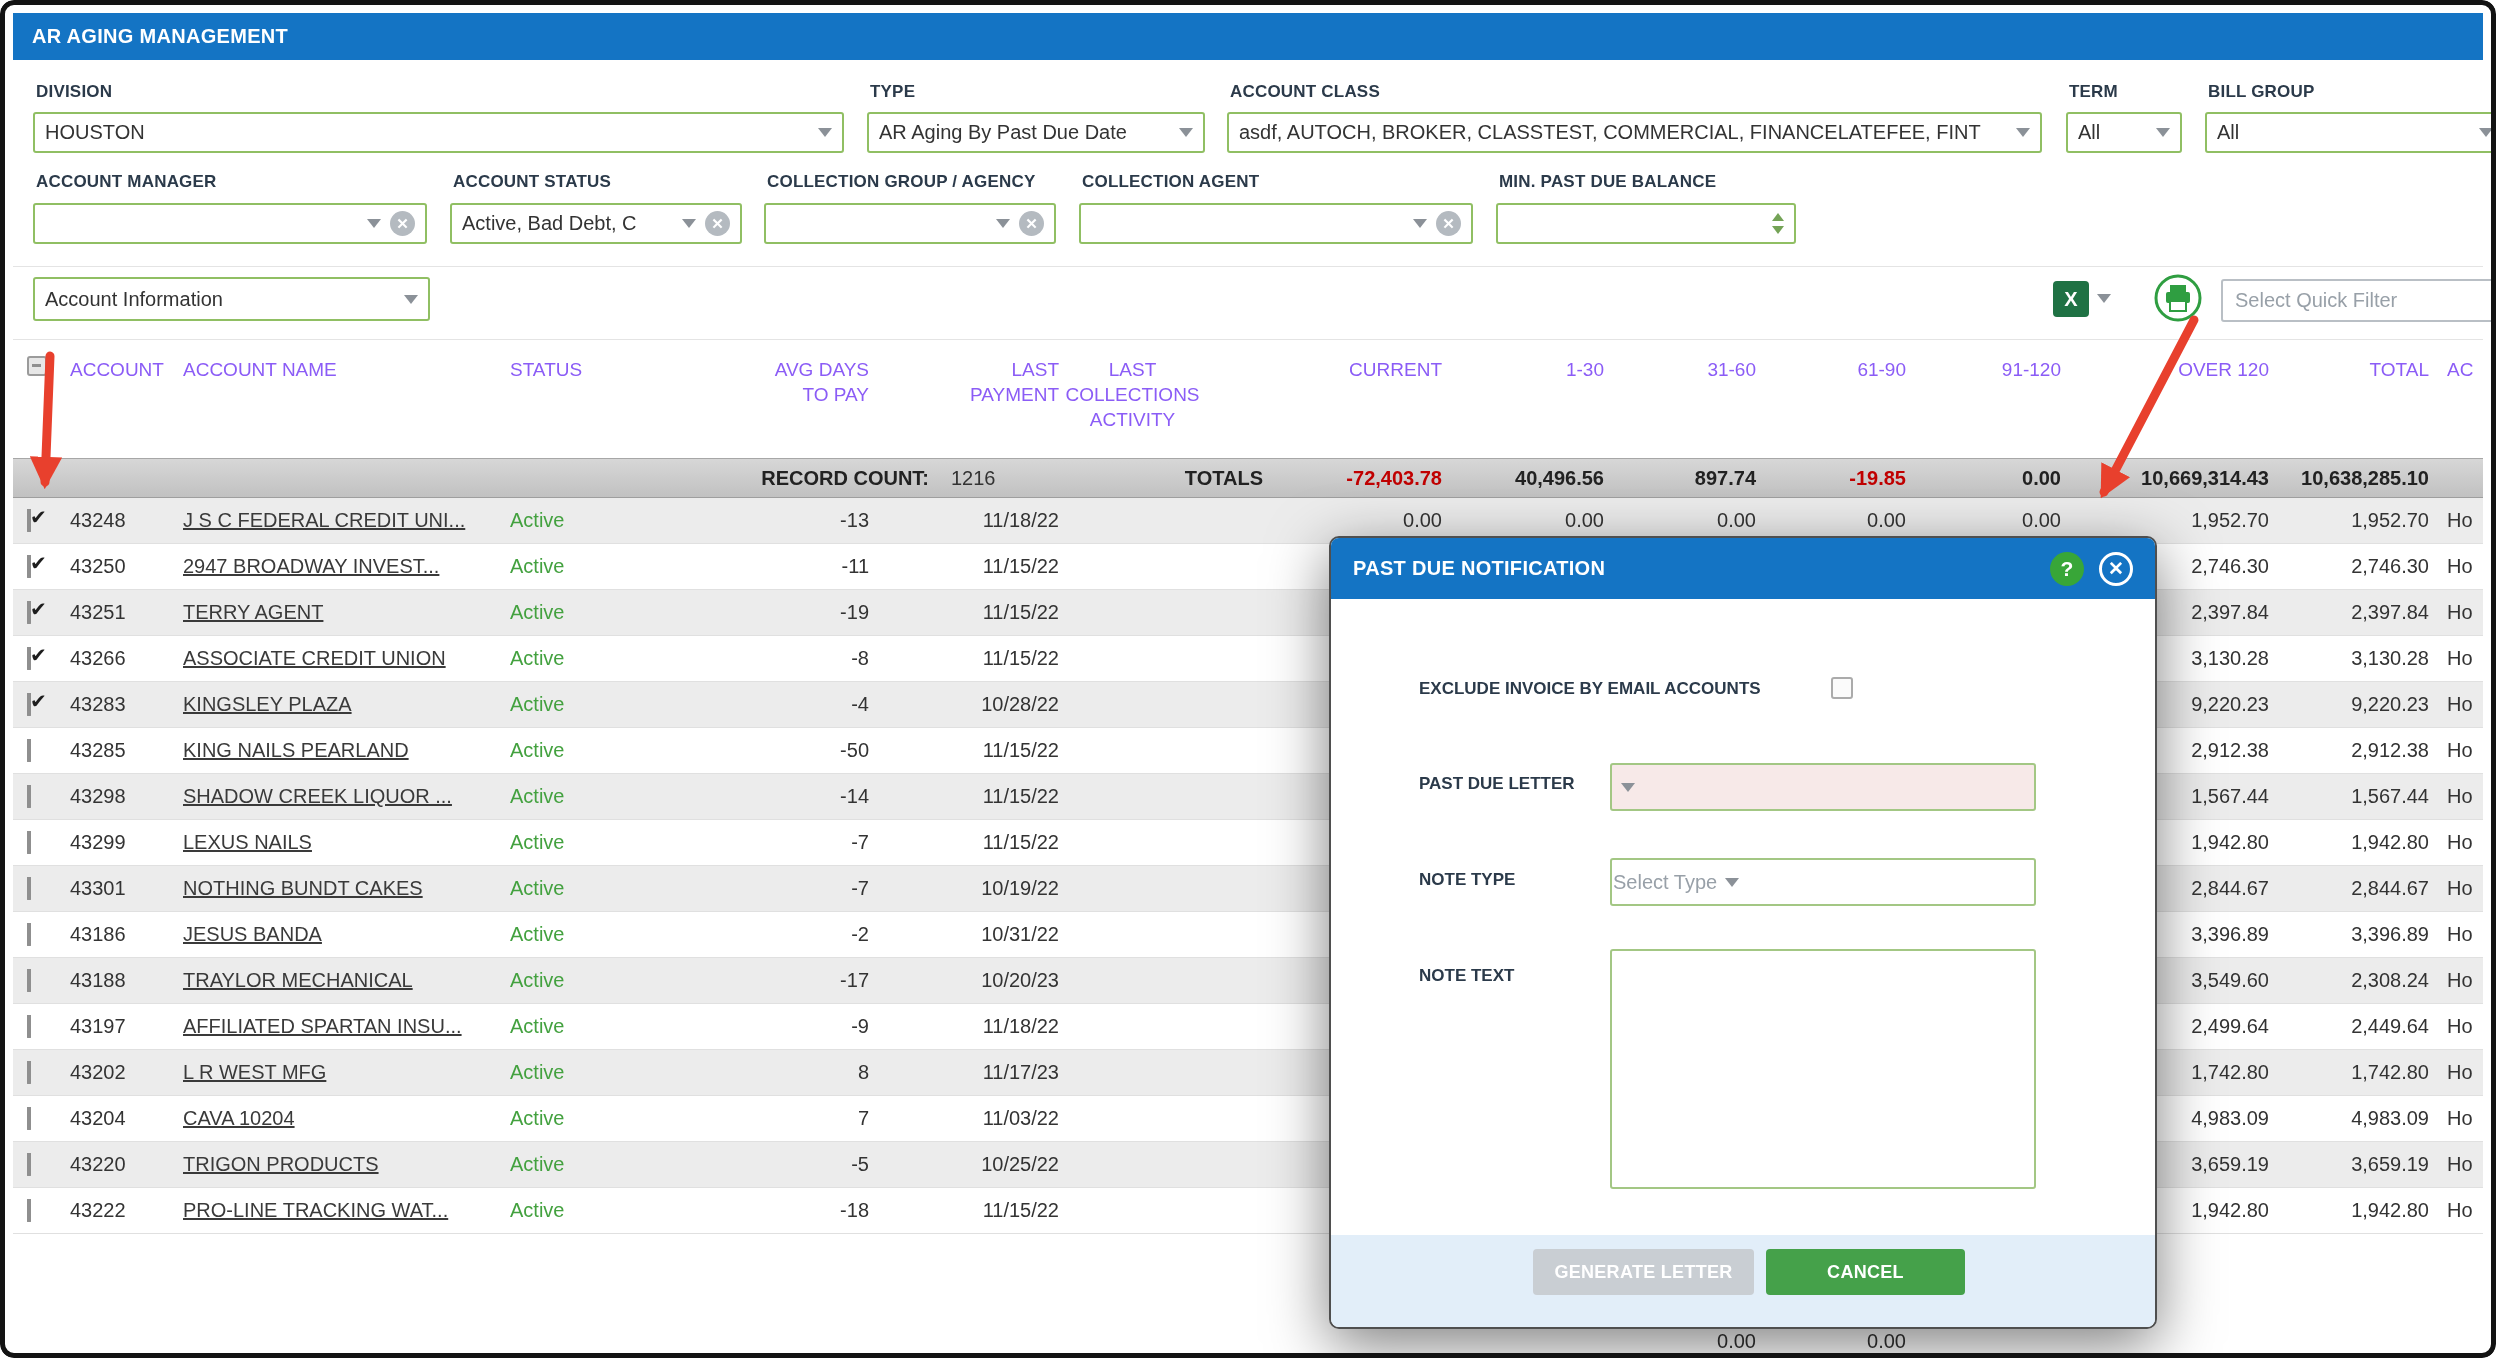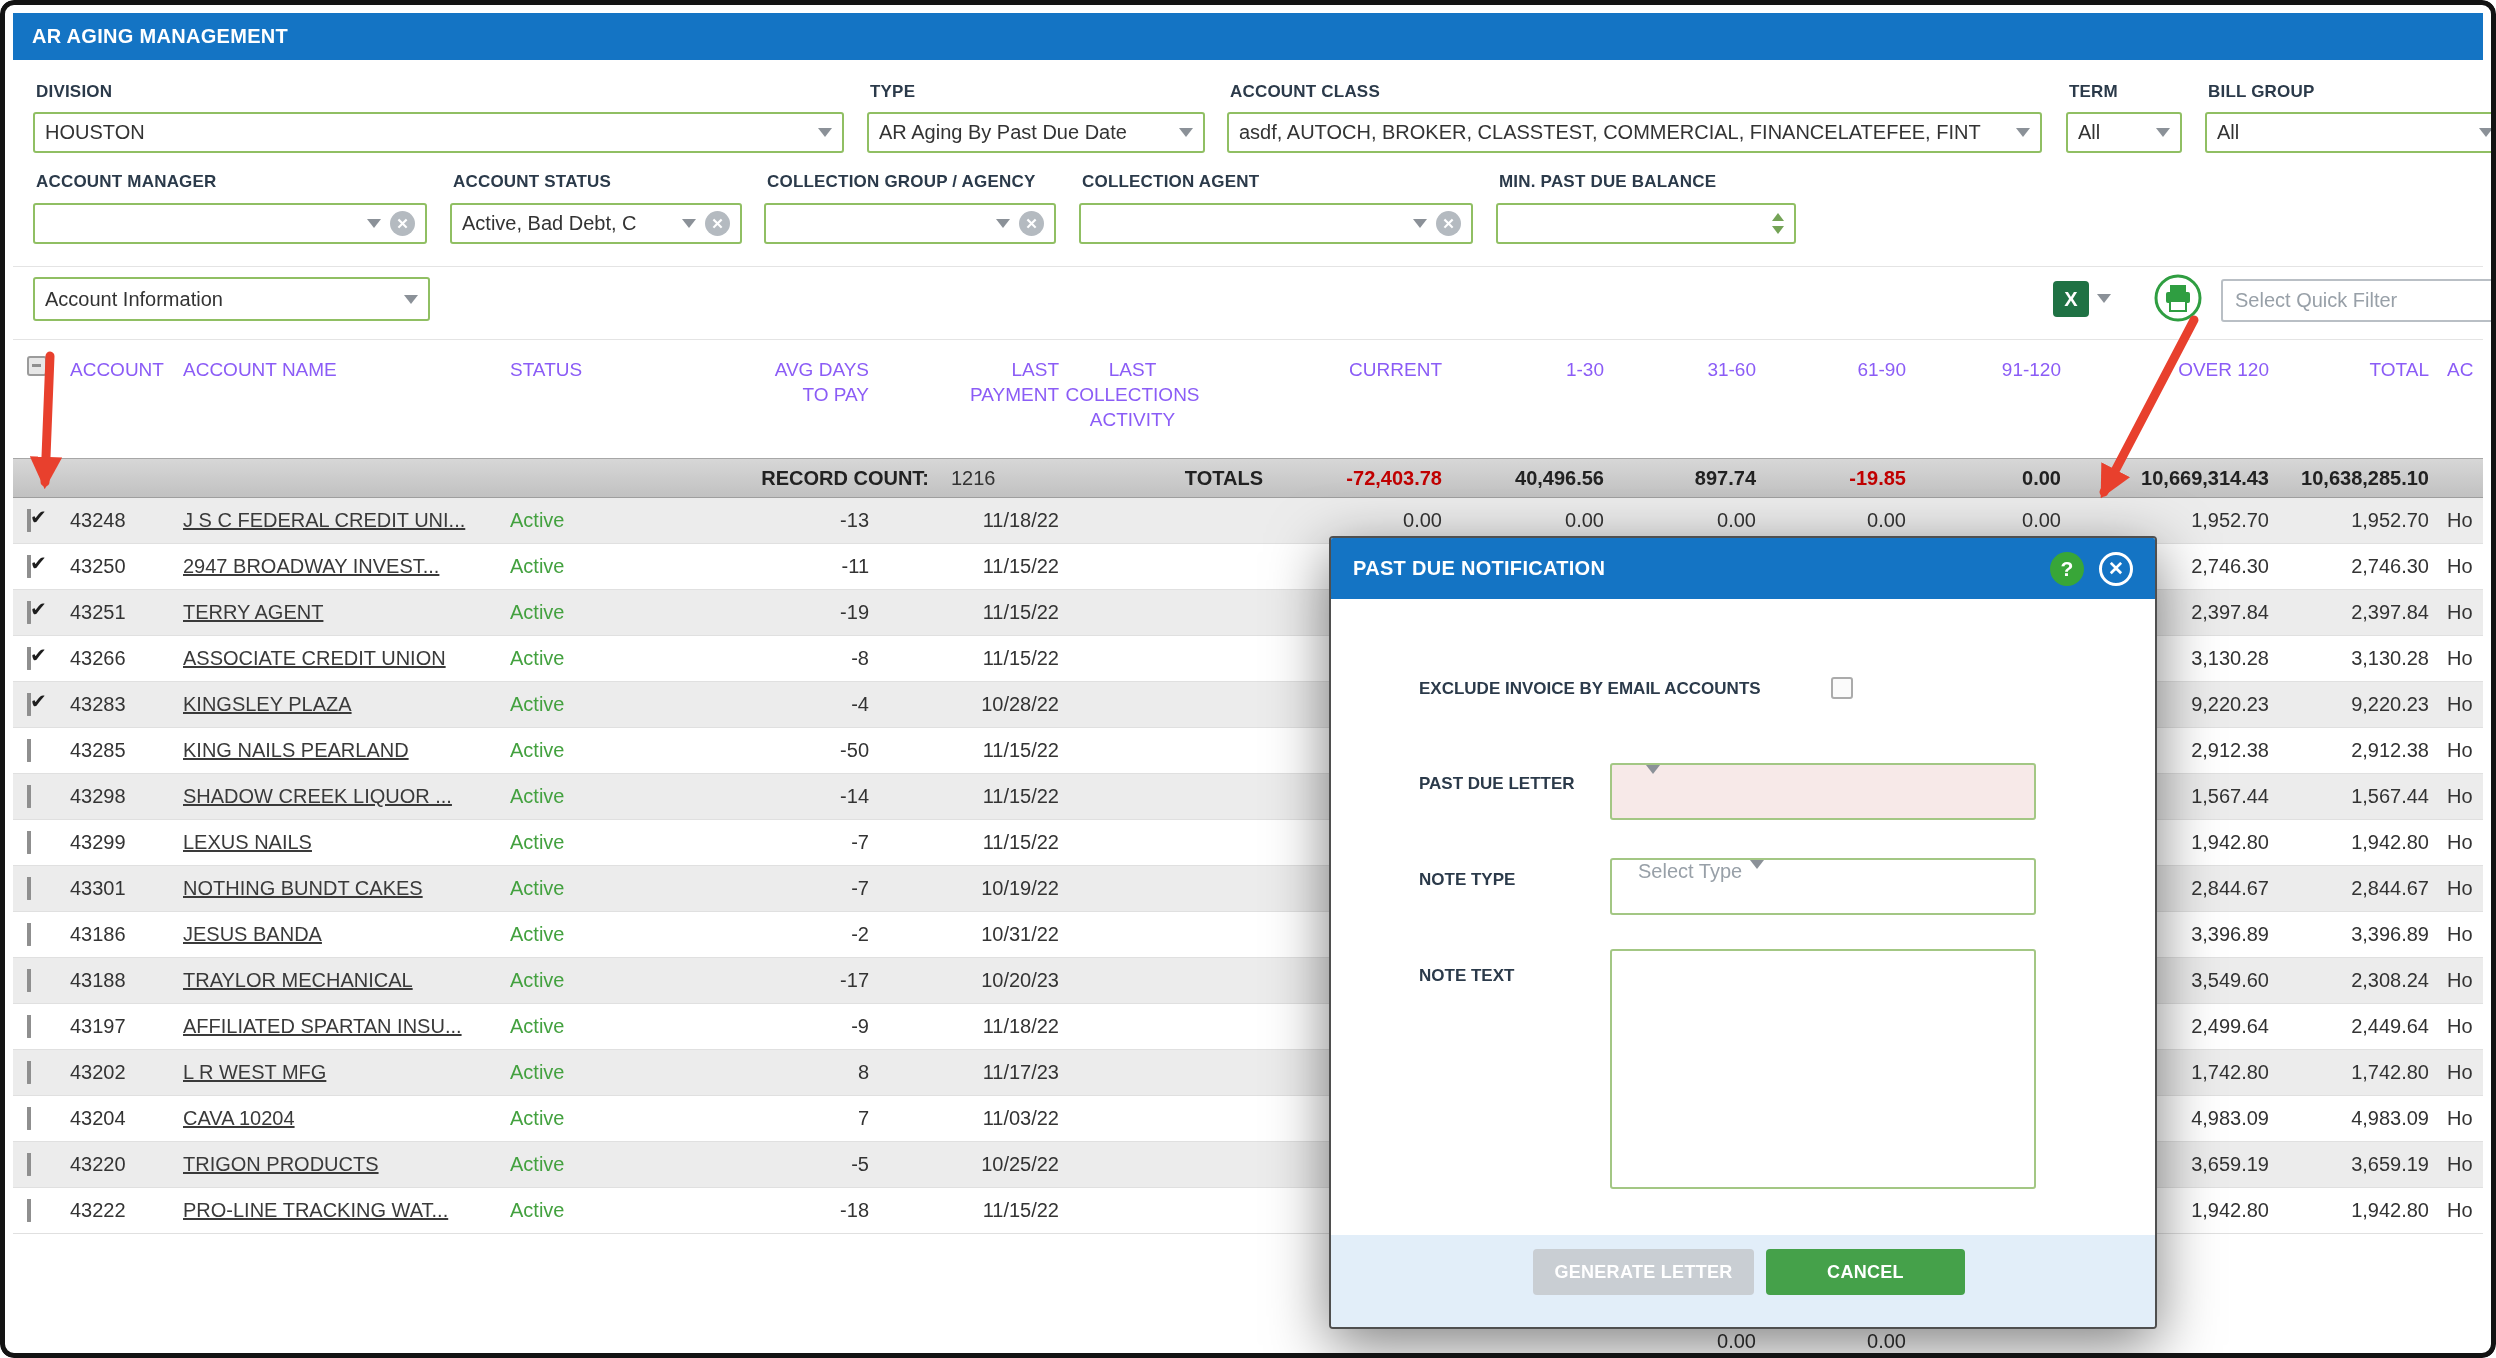--- a/index.html
+++ b/index.html
@@ -66,31 +66,31 @@
   .cb.checked::after{content:"\2714";position:absolute;left:1px;top:-4px;font-size:20px;color:#1d1d1d}
   .alink{color:#3a3a3a;text-decoration:underline}
   .status{color:#43a13f}
 
   .partial{position:absolute;top:1330px;font-size:20px;color:#333;z-index:1}
   .p1{left:1606px;width:150px;text-align:right}
   .p2{left:1762px;width:144px;text-align:right}
 
   
   .modal{position:absolute;left:1329px;top:536px;width:828px;height:793px;background:#fff;border:2px solid #4f4f4f;
-    border-radius:4px;box-shadow:0 16px 60px rgba(0,0,0,.5);z-index:20;overflow:hidden}
+    border-radius:10px;box-shadow:0 16px 60px rgba(0,0,0,.5);z-index:20;overflow:hidden}
   .modal-head{height:61px;background:#1474c4;display:flex;align-items:center;padding:0 22px;color:#fff;
     font-weight:bold;font-size:20px;letter-spacing:.3px}
   .help{margin-left:auto;width:34px;height:34px;border-radius:50%;background:#38a638;color:#fff;text-align:center;
     line-height:34px;font-size:21px;font-weight:bold;flex:none}
   .mclose{width:34px;height:34px;border-radius:50%;border:3px solid #fff;margin-left:15px;color:#fff;text-align:center;
     line-height:28px;font-size:19px;font-weight:bold;flex:none}
   .mlabel{position:absolute;left:88px;font-size:17px;font-weight:bold;color:#2b3a4a;white-space:nowrap}
   .mcb{position:absolute;left:500px;top:139px;width:22px;height:22px;border:2px solid #ababab;border-radius:3px;background:#fbfbfb}
-  .msel{position:absolute;left:279px;width:426px;height:57px;border:2px solid #a3c784;border-radius:3px;background:#fff;
-    display:flex;padding:0 26px;font-size:20px;color:#333}
+  .msel{position:absolute;left:279px;width:426px;height:48px;border:2px solid #a3c784;border-radius:3px;background:#fff;
+    display:flex;align-items:center;padding:0 1px;font-size:20px;color:#333}
   .msel.pink{background:#f7e9e8}
   .mta{position:absolute;left:279px;top:411px;width:426px;height:240px;border:2px solid #a3c784;border-radius:3px;
     background:#fff;resize:none;font-family:"Liberation Sans",sans-serif;font-size:20px;padding:8px}
   .modal-foot{position:absolute;left:0;right:0;bottom:0;height:92px;background:#e2eef9}
   .btn{position:absolute;top:14px;height:46px;border:none;border-radius:4px;color:#fff;font-weight:bold;
     font-size:18px;font-family:"Liberation Sans",sans-serif;letter-spacing:.3px}
   .btn-gen{left:202px;width:221px;background:#c9ced3}
   .btn-cancel{left:435px;width:199px;background:#45a14a}
 
   .arrows{position:absolute;left:0;top:0;z-index:40;pointer-events:none}

